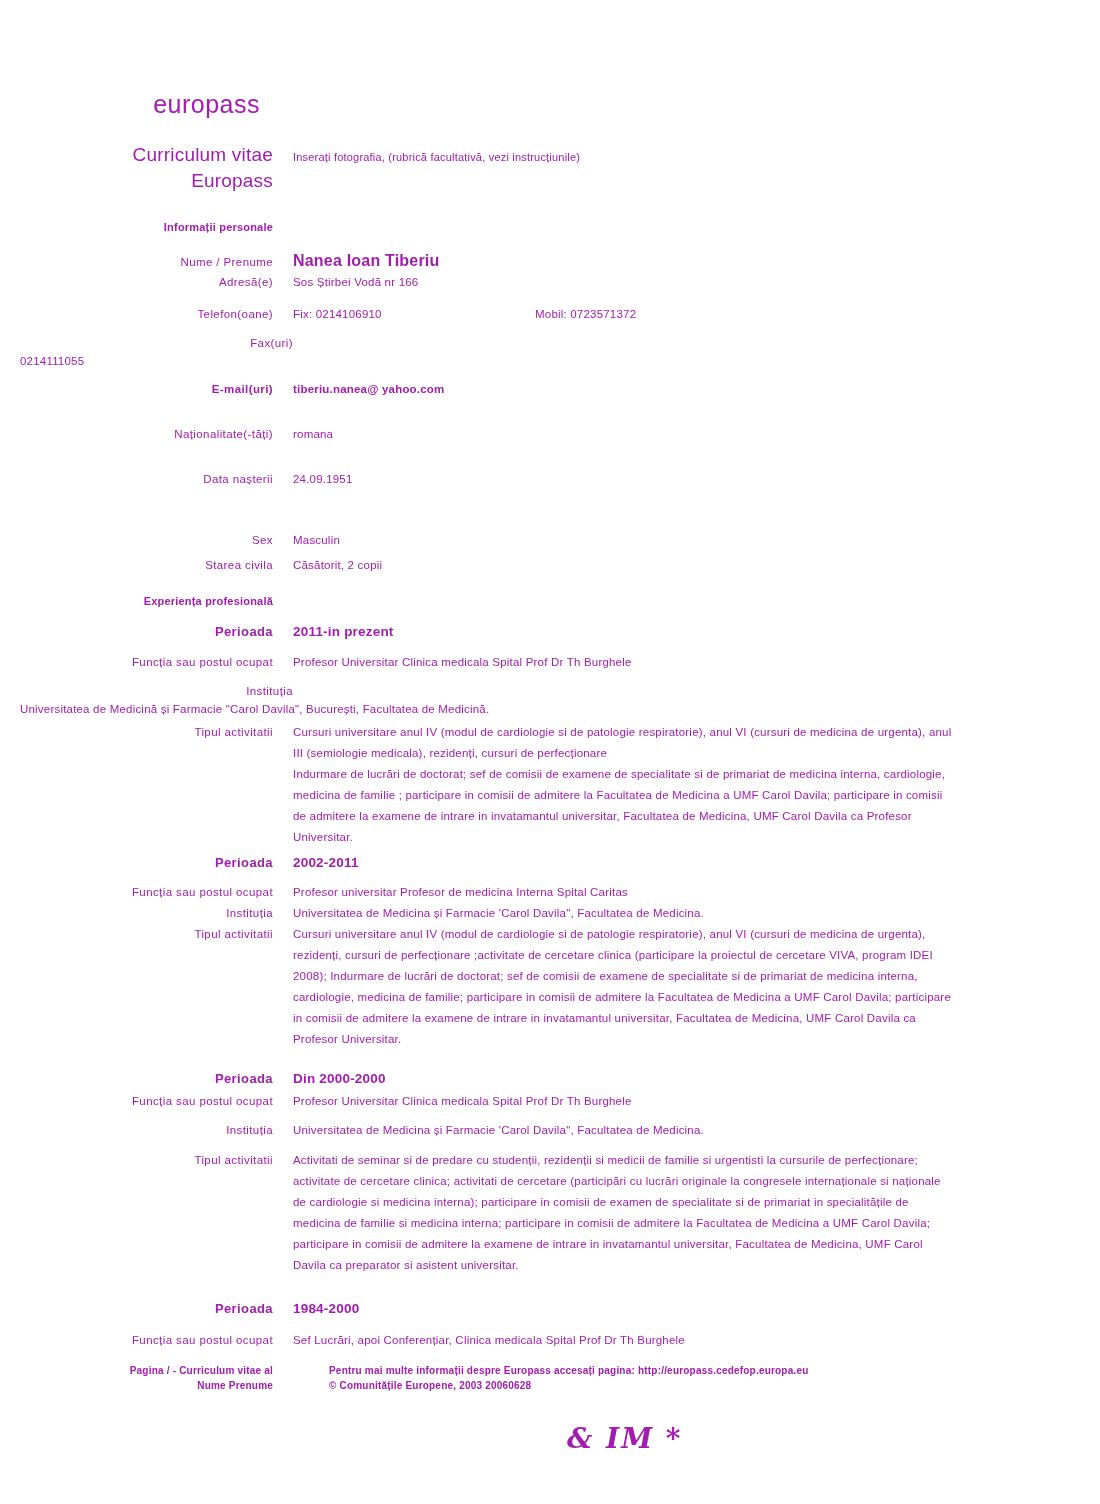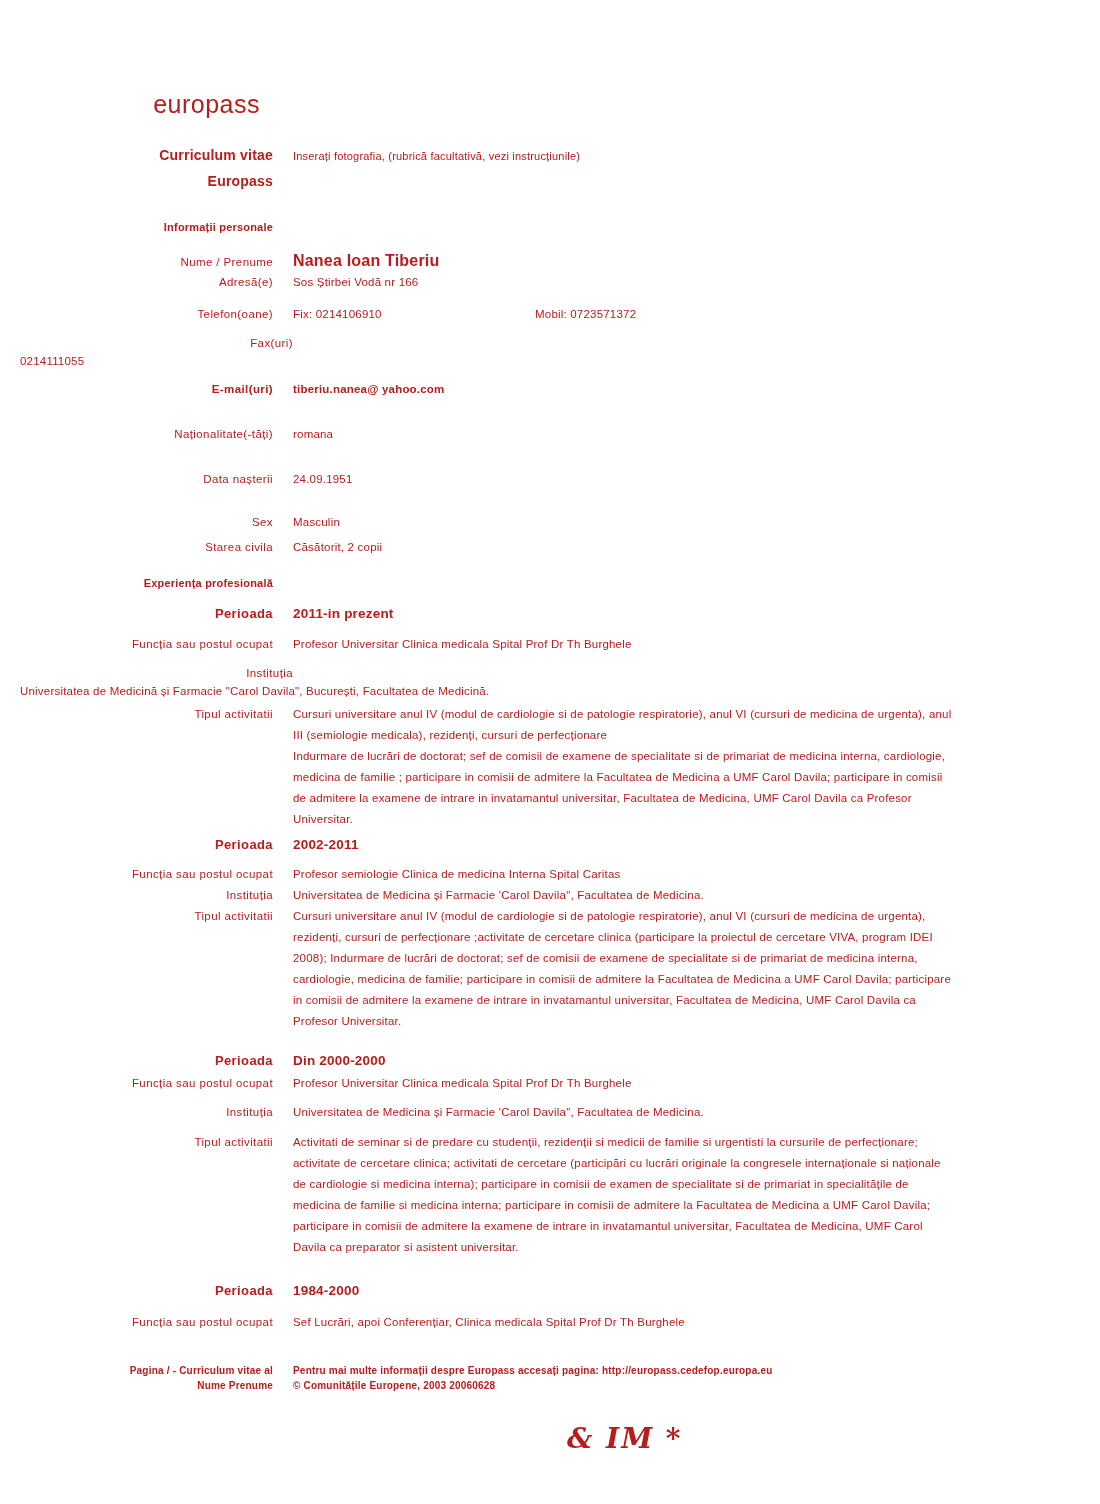--- a/index.html
+++ b/index.html
@@ -2,21 +2,21 @@
 <html><head>
 <meta charset="utf-8">
 <style>
   * { margin:0; padding:0; box-sizing:border-box; }
   body { background:#ffffff; }
   .page {
     position:relative;
     width:1100px; height:1504px;
     margin:0 auto;
     background:#ffffff;
-    color:#b91c1c;
+    color:#a21caf;
     font-family:"Liberation Sans", sans-serif;
     overflow:hidden;
   }
   .row { display:flex; align-items:baseline; }
   .lbl {
     width:273px; flex:none;
     text-align:right;
     font-size:11.5px; line-height:16px;
     letter-spacing:0.4px;
   }
@@ -26,47 +26,47 @@
     font-size:11.5px; line-height:21px;
     letter-spacing:0.2px;
     white-space:pre-line;
   }
   .logo-row { padding-top:90px; }
   .logo {
     width:273px; flex:none; text-align:right; padding-right:13px;
     font-size:25px; line-height:28px; letter-spacing:0.5px;
   }
   .doc-title {
-    font-weight:bold; font-size:14px; line-height:26px;
+    font-weight:normal; font-size:19px; line-height:26px;
     letter-spacing:0.2px;
     padding-left:44px;
   }
   .photo-note { font-size:11px; line-height:15px; }
   .section-heading {
     font-weight:bold; font-size:11px; line-height:18px;
     letter-spacing:0.2px;
   }
   .name-val { font-weight:bold; font-size:16px; line-height:18px; }
   .period-lbl { font-weight:bold; font-size:13px; }
   .period-val { font-weight:bold; font-size:13.5px; line-height:17px; }
   .mobile-col { display:inline-block; }
   .phone-fix { display:inline-block; width:242px; }
   .footer {
     position:absolute; left:0; top:1363px;
     display:flex; align-items:flex-start;
-    font-size:10px; font-weight:bold; line-height:15px;
+    font-size:10px; font-weight:bold; line-height:15px;gap:36px;
   }
   .footer .f-left { width:273px; flex:none; text-align:right; letter-spacing:0.2px; }
   .footer .f-right { margin-left:20px; width:680px; letter-spacing:0.2px; }
   .annotation {
     position:absolute; left:567px; top:1422px;
     font-family:"DejaVu Serif", serif;
     font-style:italic; font-weight:bold;
     font-size:28px; letter-spacing:2px;
-  } .mt-24 { margin-top:24px; } .mt-22 { margin-top:22px; }
+  } .mt-24 { margin-top:24px; } .mt-22 { margin-top:40px; }
   .mt-20 { margin-top:20px; } .mt-16 { margin-top:16px; } .mt-14 { margin-top:2px; }
   .mt-13 { margin-top:13px; } .mt-12 { margin-top:12px; } .mt-11 { margin-top:11px; }
   .mt-10 { margin-top:10px;flex-direction:column; } .mt-9 { margin-top:9px; }  .mt-8 { margin-top:8px; }
   .mt-7 { margin-top:7px;font-weight:bold; }  .mt-6 { margin-top:6px; }
   .mt-4 { margin-top:4px; }  .mt-2 { margin-top:2px; }  .mt-0 { margin-top:0; }
 </style>
 </head>
 <body>
 
 <div class="page">
@@ -153,21 +153,21 @@
     <div class="val">Cursuri universitare anul IV (modul de cardiologie si de patologie respiratorie), anul VI (cursuri de medicina de urgenta), anul III (semiologie medicala), rezidenți, cursuri de perfecționare
 Indurmare de lucrări de doctorat; sef de comisii de examene de specialitate si de primariat de medicina interna, cardiologie, medicina de familie ; participare in comisii de admitere la Facultatea de Medicina a UMF Carol Davila; participare in comisii de admitere la examene de intrare in invatamantul universitar, Facultatea de Medicina, UMF Carol Davila ca Profesor Universitar.</div>
   </div>
 
   <div class="row mt-6">
     <div class="lbl period-lbl">Perioada</div>
     <div class="val period-val">2002-2011</div>
   </div>
   <div class="row mt-11">
     <div class="lbl">Funcția sau postul ocupat</div>
-    <div class="val">Profesor semiologie Clinica de medicina Interna Spital Caritas</div>
+    <div class="val">Profesor universitar Profesor de medicina Interna Spital Caritas</div>
   </div>
   <div class="row mt-0">
     <div class="lbl">Instituția</div>
     <div class="val">Universitatea de Medicina și Farmacie 'Carol Davila", Facultatea de Medicina.</div>
   </div>
   <div class="row mt-0">
     <div class="lbl">Tipul activitatii</div>
     <div class="val">Cursuri universitare anul IV (modul de cardiologie si de patologie respiratorie), anul VI (cursuri de medicina de urgenta), rezidenți, cursuri de perfecționare ;activitate de cercetare clinica (participare la proiectul de cercetare VIVA, program IDEI 2008); Indurmare de lucrări de doctorat; sef de comisii de examene de specialitate si de primariat de medicina interna, cardiologie, medicina de familie; participare in comisii de admitere la Facultatea de Medicina a UMF Carol Davila; participare in comisii de admitere la examene de intrare in invatamantul universitar, Facultatea de Medicina, UMF Carol Davila ca Profesor Universitar.</div>
   </div>
 

